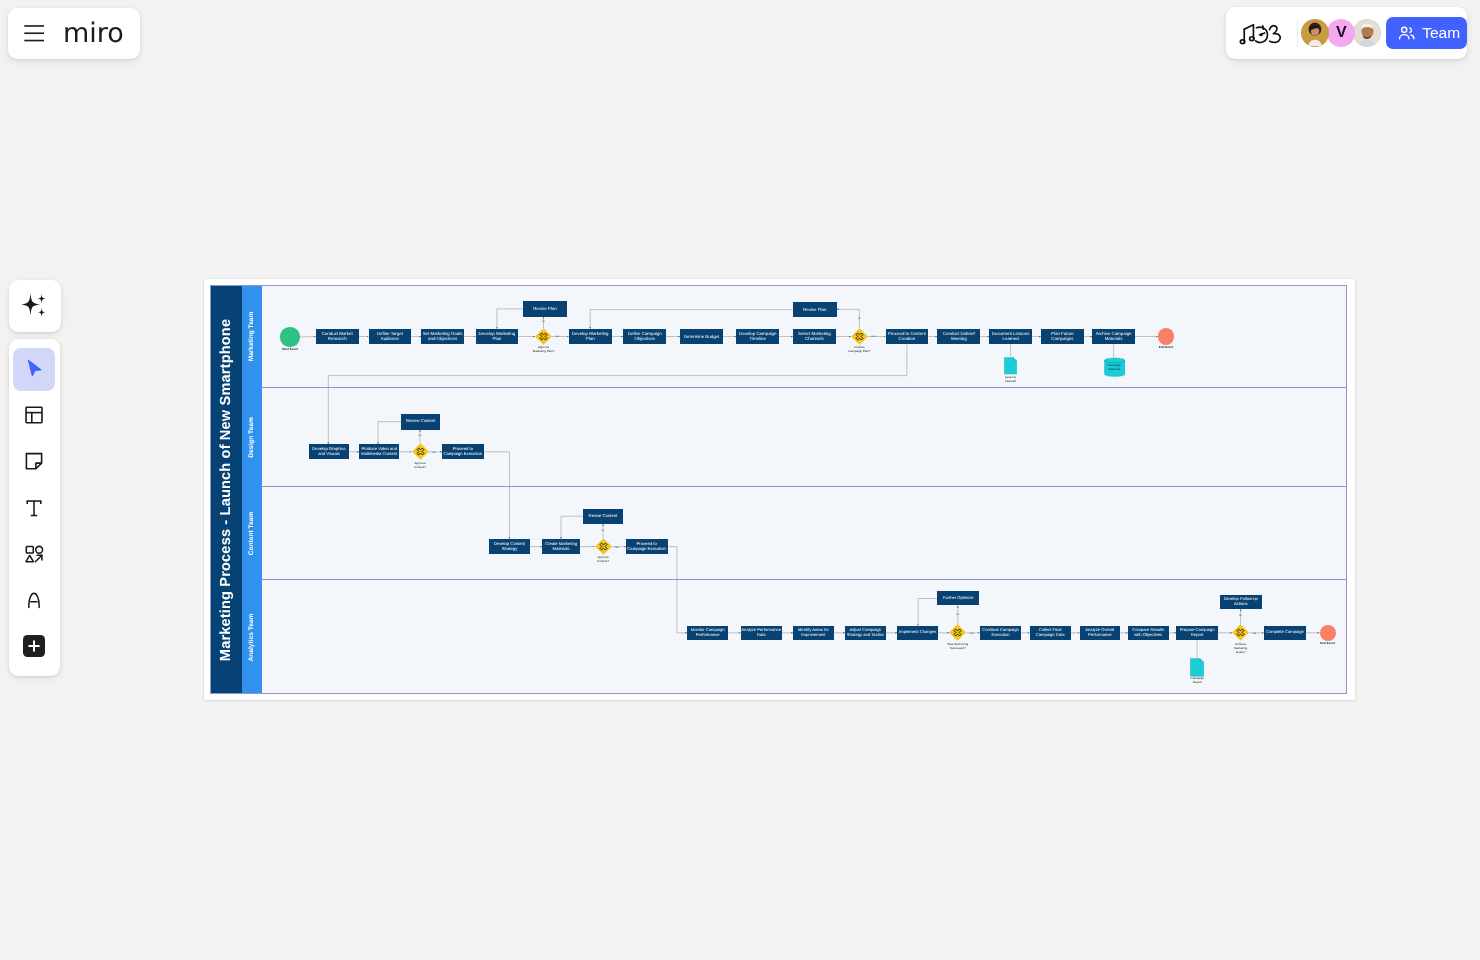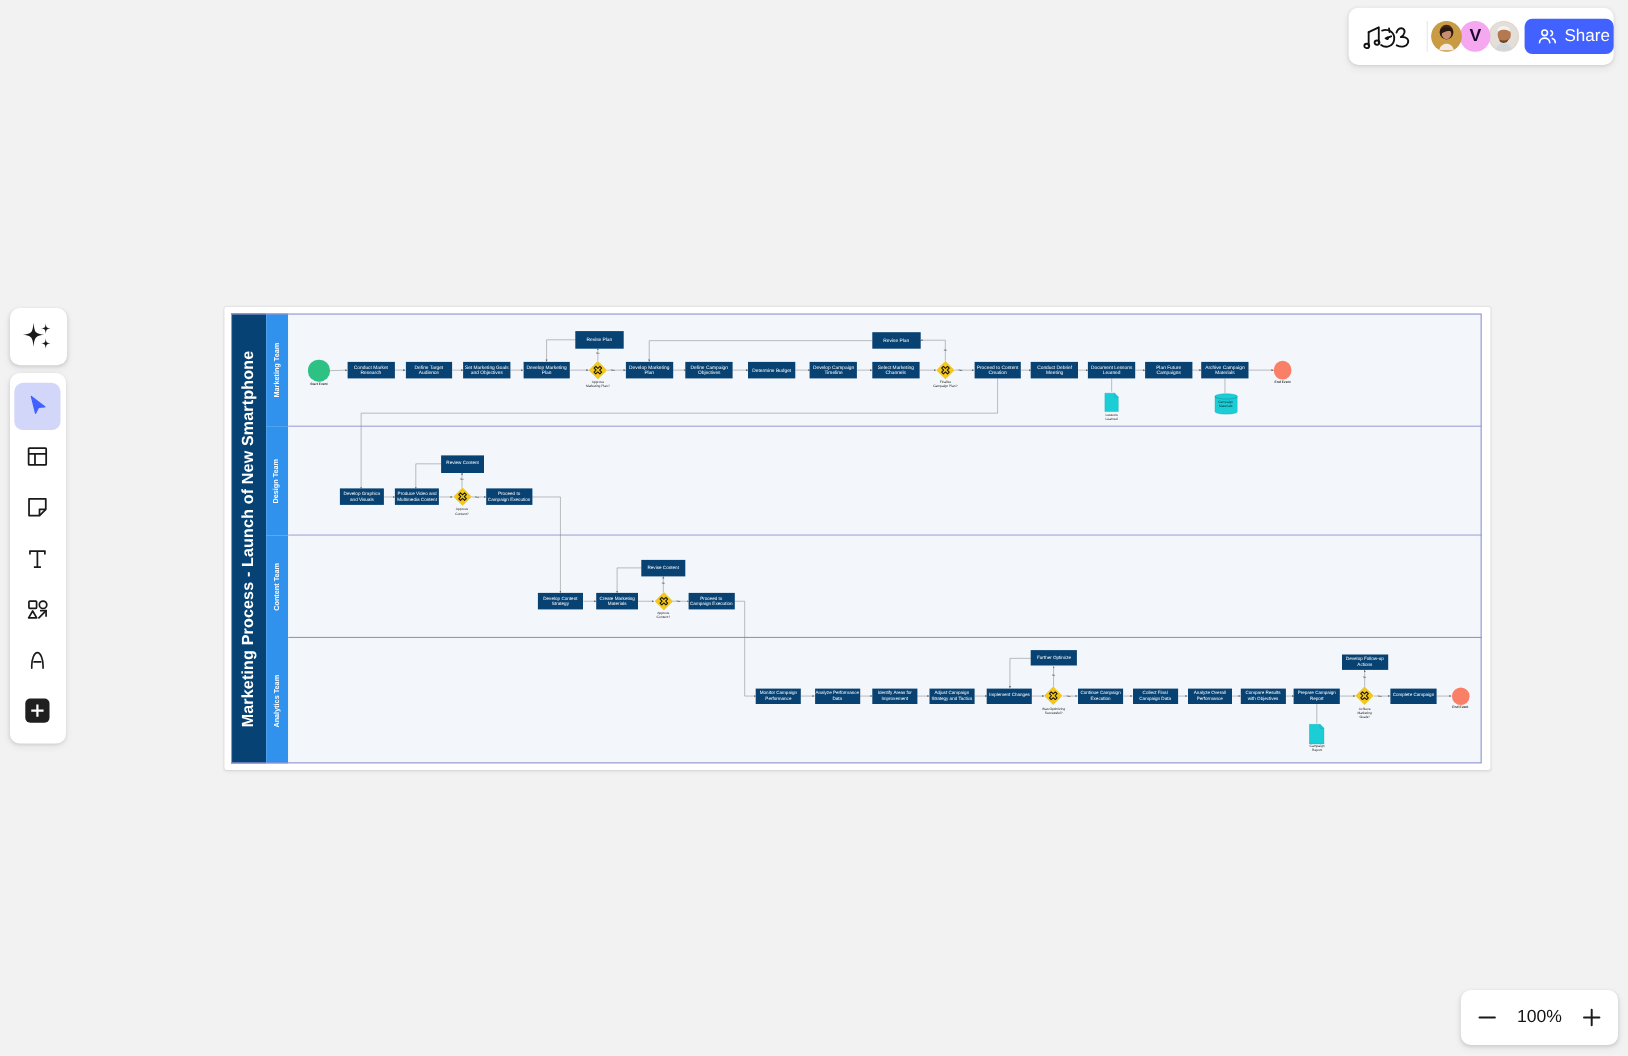--- a/index.html
+++ b/index.html
@@ -146,20 +146,32 @@
   .nlabel.do-label { font-size:3.0px; line-height:3.9px; }
   .dobj { position:absolute; }
   .dstore { position:absolute; }
   svg.edges { position:absolute; left:0; top:0; overflow:visible; }
 </style>
 </head>
 <body>
 
 <div class="app">
 
+  <div class="topleft">
+    <svg class="hamburger" viewBox="0 0 20 19" preserveAspectRatio="none">
+      <g stroke="#1f1f1f" stroke-width="1.9" stroke-linecap="butt" vector-effect="non-scaling-stroke">
+        <line x1="0.3" y1="1.1" x2="19.7" y2="1.1"></line>
+        <line x1="0.3" y1="9.5" x2="19.7" y2="9.5"></line>
+        <line x1="0.3" y1="17.9" x2="19.7" y2="17.9"></line>
+      </g>
+    </svg>
+    <svg class="logo" width="62" height="32" viewBox="0 0 62 32">
+      <text x="0" y="23.5" font-family="'DejaVu Sans', sans-serif" font-size="27" font-weight="500" fill="#1a1a1a">miro</text>
+    </svg>
+  </div>
 
   <div class="topright">
     <svg class="doodle" viewBox="0 0 50 28">
       <g fill="none" stroke="#111111" stroke-width="1.9" stroke-linecap="round" stroke-linejoin="round">
         <path d="M5.9 9.1 16.3 4.2v15.8"></path>
         <path d="M5.9 9.1v14.2"></path>
         <ellipse cx="4.0" cy="23.3" rx="2.5" ry="2.2"></ellipse>
         <ellipse cx="14.5" cy="19.9" rx="2.5" ry="2.2"></ellipse>
         <path d="M19.7 7.5c6.9-2.3 13.1 2.1 12.4 9-.6 6.5-7.9 10-13.4 5.8"></path>
         <path d="M26.8 5.3 27.4 9"></path>
@@ -198,21 +210,21 @@
     </div>
     <button class="share-btn" style="background:#4262ff">
       <svg width="19" height="19" viewBox="0 0 20 20">
         <g fill="none" stroke="#fff" stroke-width="1.5" stroke-linecap="round" stroke-linejoin="round">
           <circle cx="7.6" cy="6.1" r="2.7"></circle>
           <path d="M2.7 15.6c0-2.6 2.2-4.4 4.9-4.4s4.9 1.8 4.9 4.4"></path>
           <path d="M13.6 4.1a2.6 2.6 0 0 1 0 4.8"></path>
           <path d="M14.9 11.6c1.7.5 2.9 2 2.9 4"></path>
         </g>
       </svg>
-      <span>Share</span>
+      <span>Team</span>
     </button>
   </div>
 
   <div class="tb-ai">
     <svg width="29" height="27" viewBox="0 0 29 27">
       <path d="M10.5 1.1c.5 5.9 1.3 8.3 2.9 9.4 1.5 1.1 3.8 1.6 6.8 1.9-3.1.3-5.4.8-6.9 1.9-1.6 1.2-2.3 3.6-2.8 9.4-.5-5.8-1.2-8.2-2.8-9.4-1.5-1.1-3.8-1.6-6.9-1.9 3-.3 5.3-.8 6.8-1.9C9.2 9.4 10 7 10.5 1.1z" fill="#1a1a1a"></path>
       <path d="M21.6 1.8c.2 2.4.5 3.5 1.1 4.0.6.5 1.6.7 3.0.85-1.45.15-2.45.4-3.0.9-.6.55-.9 1.7-1.1 3.85-.2-2.15-.5-3.3-1.1-3.85-.55-.5-1.55-.75-3.0-.9 1.4-.15 2.4-.35 3.0-.85.6-.5.9-1.6 1.1-4z" fill="#1a1a1a"></path>
       <path d="M21.6 15.4c.2 2.4.5 3.5 1.1 4.0.6.5 1.6.7 3.0.85-1.45.15-2.45.4-3.0.9-.6.55-.9 1.7-1.1 3.85-.2-2.15-.5-3.3-1.1-3.85-.55-.5-1.55-.75-3.0-.9 1.4-.15 2.4-.35 3.0-.85.6-.5.9-1.6 1.1-4z" fill="#1a1a1a"></path>
     </svg>
   </div>
@@ -271,36 +283,20 @@
       <svg width="22" height="22" viewBox="0 0 22 22">
         <g stroke="#fff" stroke-width="2.0" stroke-linecap="butt">
           <line x1="11" y1="5.4" x2="11" y2="16.6"></line>
           <line x1="5.4" y1="11" x2="16.6" y2="11"></line>
         </g>
       </svg>
       </span>
     </div>
   </div>
 
-  <div class="zoombar">
-    <div class="zbtn">
-      <svg width="20" height="20" viewBox="0 0 20 20">
-        <line x1="3" y1="10" x2="17" y2="10" stroke="#1a1a1a" stroke-width="1.8" stroke-linecap="round"></line>
-      </svg>
-    </div>
-    <div class="zlevel">100%</div>
-    <div class="zbtn">
-      <svg width="20" height="20" viewBox="0 0 20 20">
-        <g stroke="#1a1a1a" stroke-width="1.8" stroke-linecap="round">
-          <line x1="3" y1="10" x2="17" y2="10"></line>
-          <line x1="10" y1="3" x2="10" y2="17"></line>
-        </g>
-      </svg>
-    </div>
-  </div>
 
 
   <div class="frame"></div>
   <div class="pool">
     <div class="pool-header" style="background: rgb(6, 66, 115);">
       <span>Marketing Process - Launch of New Smartphone</span>
     </div>
     <div id="lanes">
         <div class="lane-header" style="top: 0px; height: 103px; background: rgb(48, 146, 236);">
           <span>Marketing Team</span>

